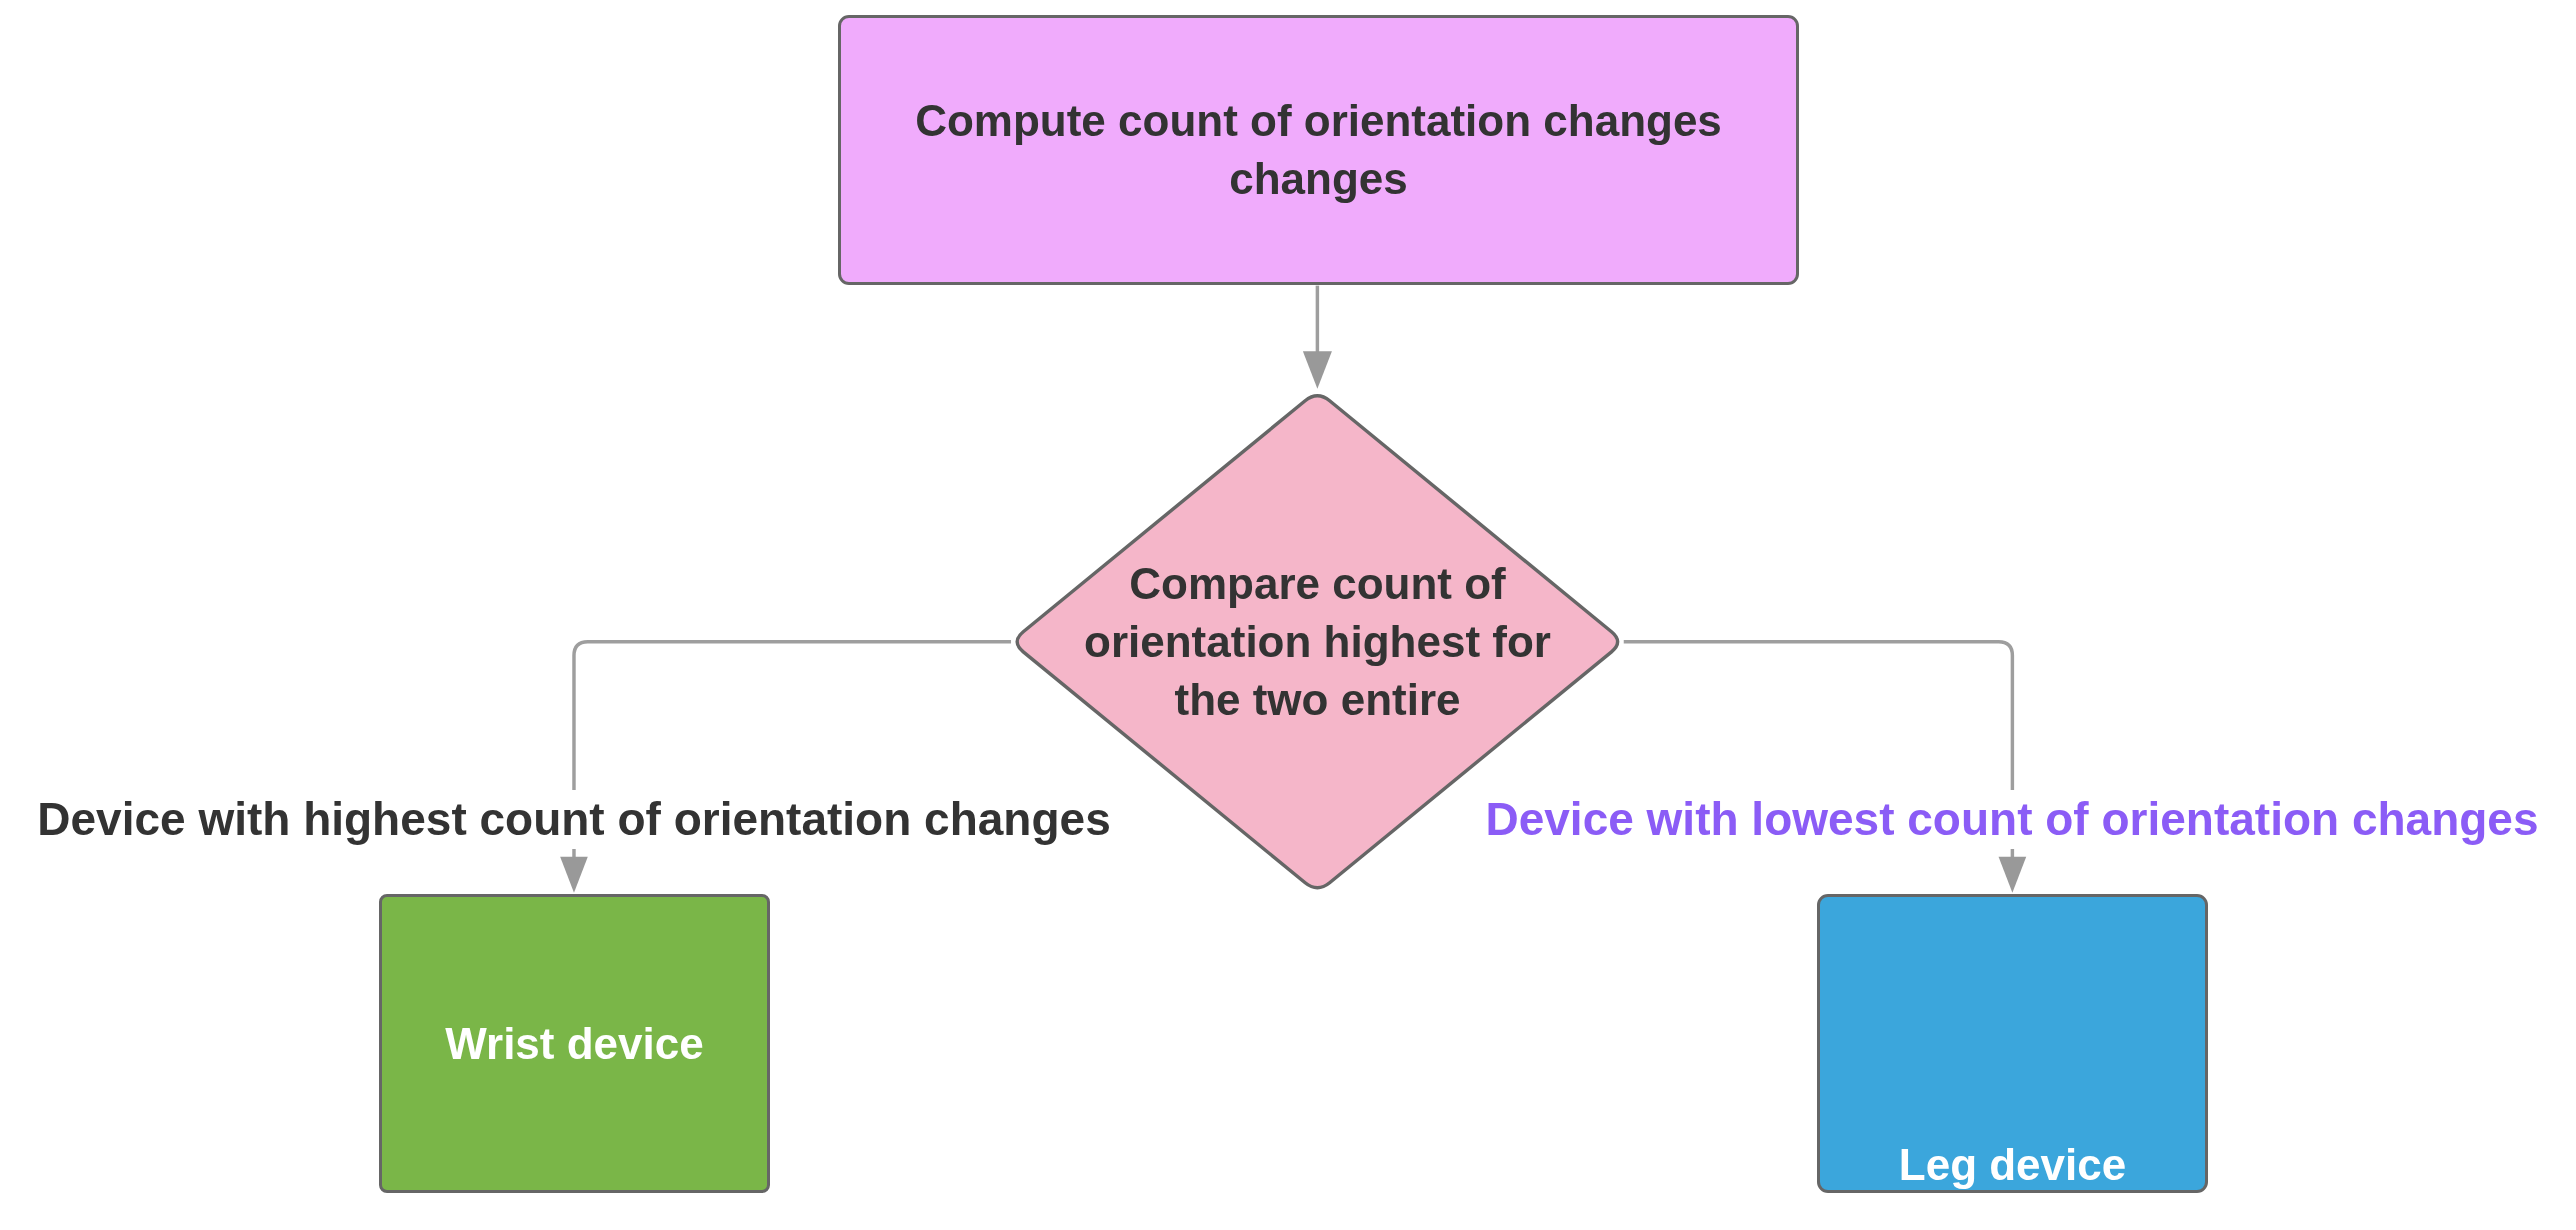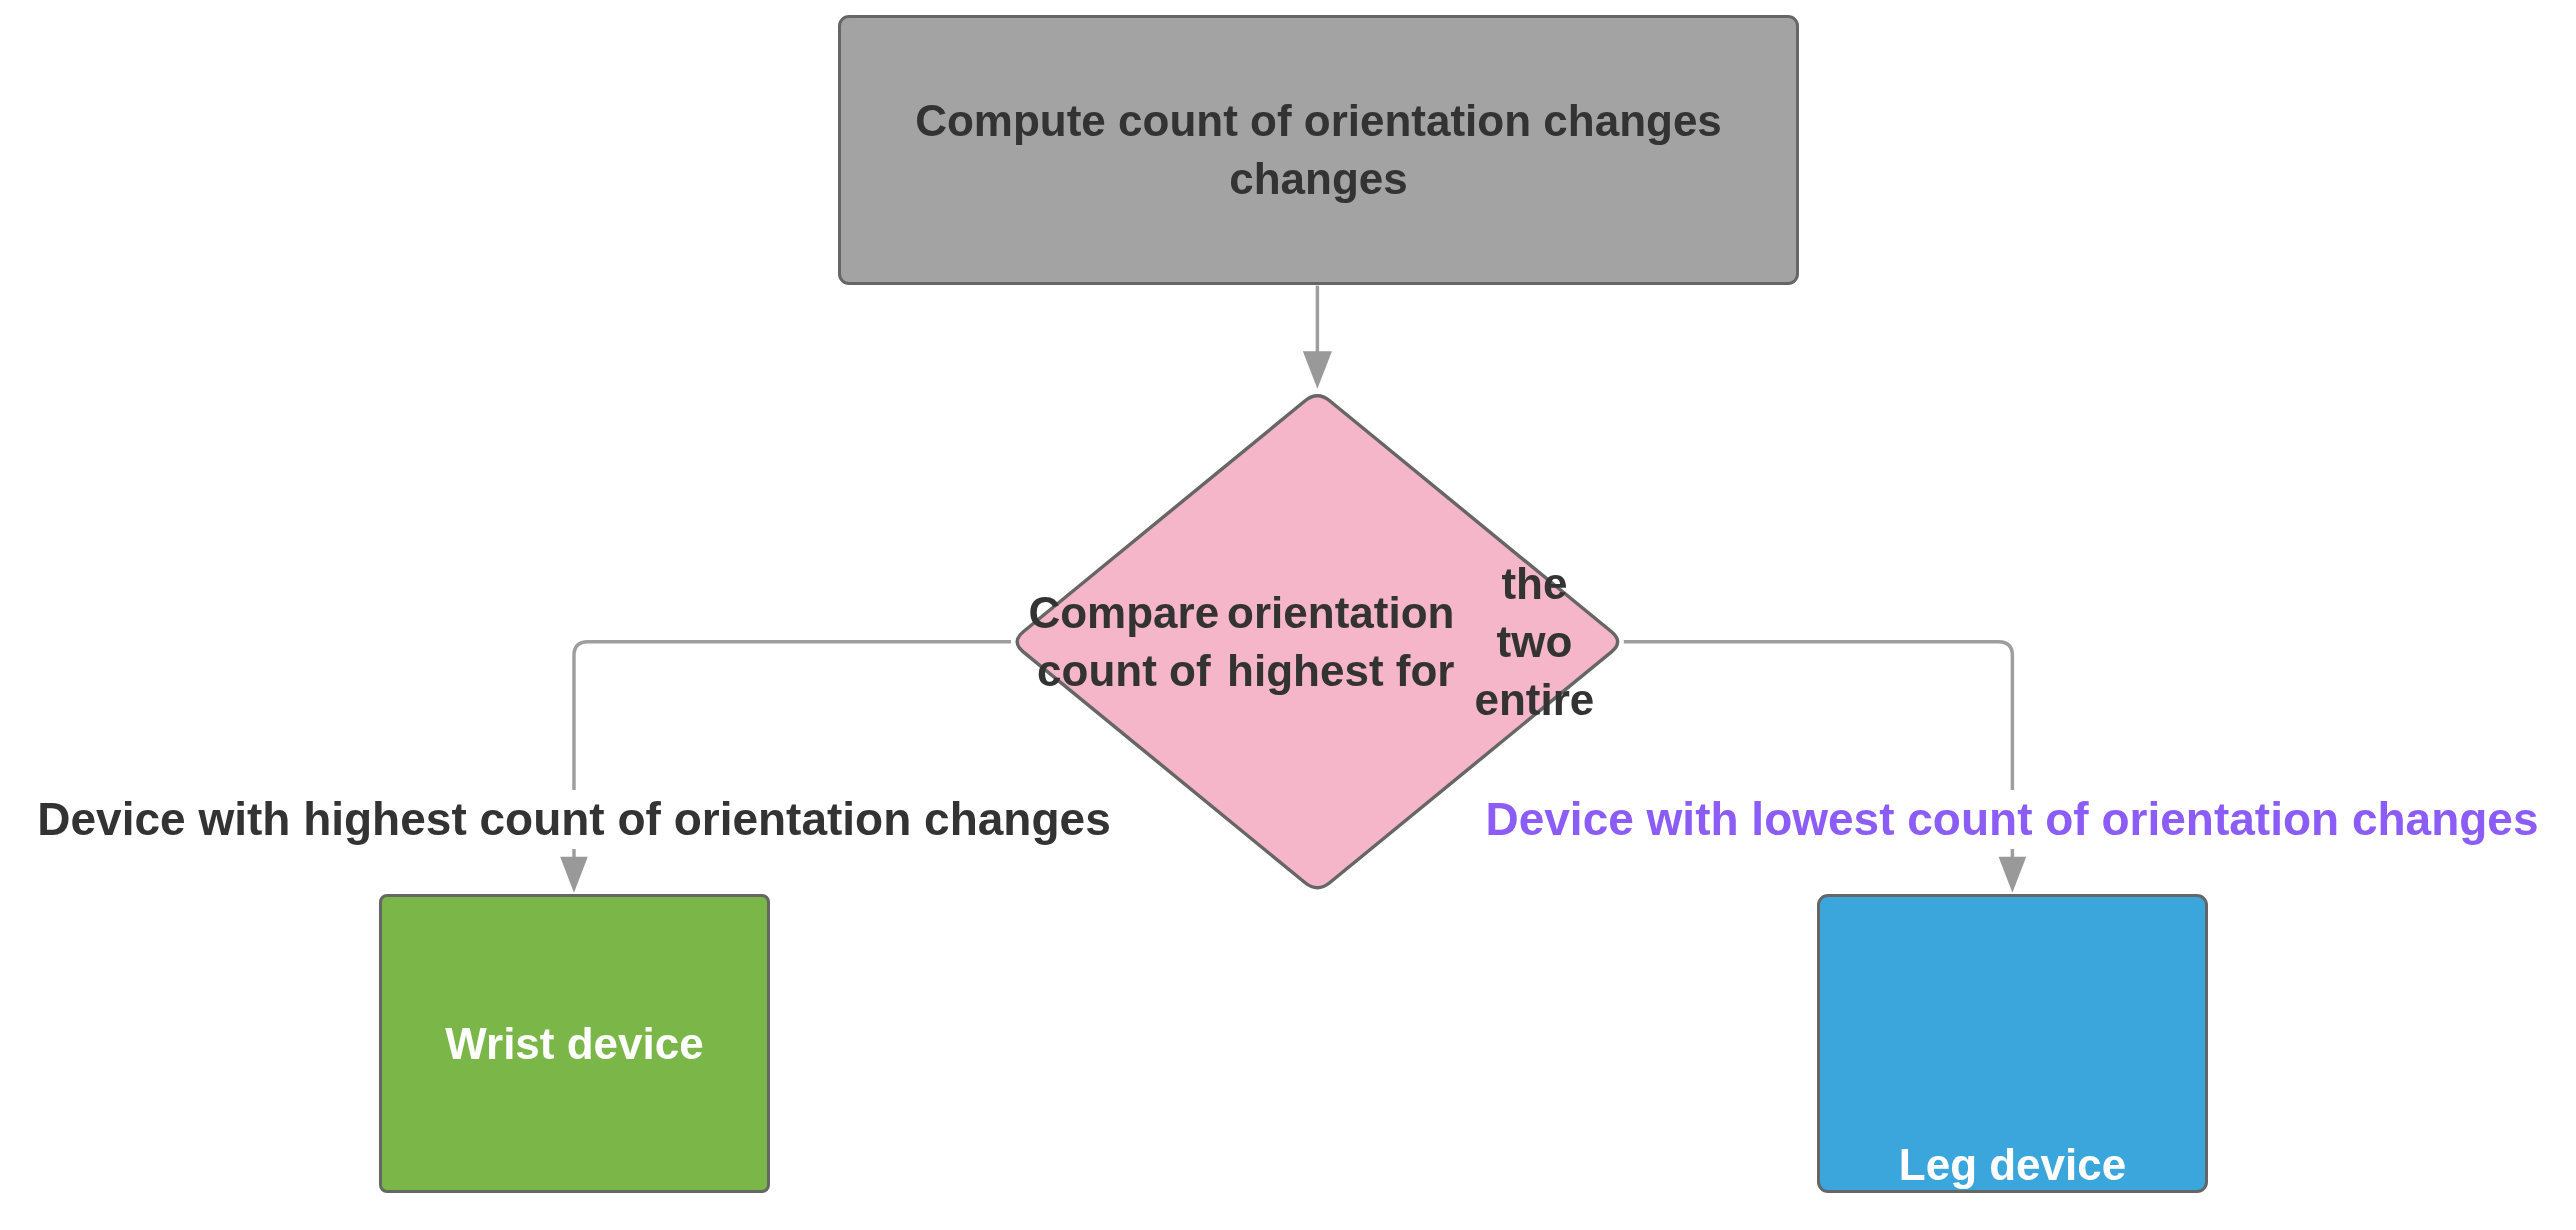--- a/index.html
+++ b/index.html
@@ -45,21 +45,21 @@
   .node-leg {
     left: 1817px; top: 894px;
     width: 391px; height: 299px;
     font-size: 44px;
   }
   .diamond-text {
     position: absolute;
     left: 1027px; top: 490px;
     width: 581px; height: 304px;
     display: flex;
-    flex-direction: row;
+    flex-direction: column;
     align-items: center;
     justify-content: center;
     text-align: center;
     font-weight: bold;
     font-size: 44px; line-height: 58px;
     z-index: 2;
     pointer-events: none;
   }
   .edge-label {
     position: absolute;
@@ -92,21 +92,21 @@
 
     <path d="M 2348 928 L 2890 928 Q 2910 928 2910 948 L 2910 1240" fill="none" stroke-width="5" stroke="#9e9e9e"></path>
     <polygon points="2910,1291 2890,1239 2930,1239" fill="#999999"></polygon>
 
     <path d="M 1887.3 579.5 Q 1905 565 1922.7 579.5
              L 2330.3 913.5 Q 2348 928 2330.3 942.5
              L 1922.7 1276.5 Q 1905 1291 1887.3 1276.5
              L 1479.7 942.5 Q 1462 928 1479.7 913.5 Z" stroke-width="5" stroke-linejoin="round" fill="#f5b6c9" stroke="#666666"></path>
   </svg>
 
-  <div class="node node-compute" style="background-color: #a3a3a3; border-color: rgb(102, 102, 102); color: rgb(51, 51, 51);">
+  <div class="node node-compute" style="background-color: #f0abfc; border-color: rgb(102, 102, 102); color: rgb(51, 51, 51);">
     <span class="line">Compute count of orientation changes</span>
     <span class="line">changes</span>
   </div>
 
   <div class="diamond-text" style="color: rgb(51, 51, 51);">
     <span class="line">Compare count of</span>
     <span class="line">orientation highest for</span>
     <span class="line">the two entire</span>
   </div>
 

